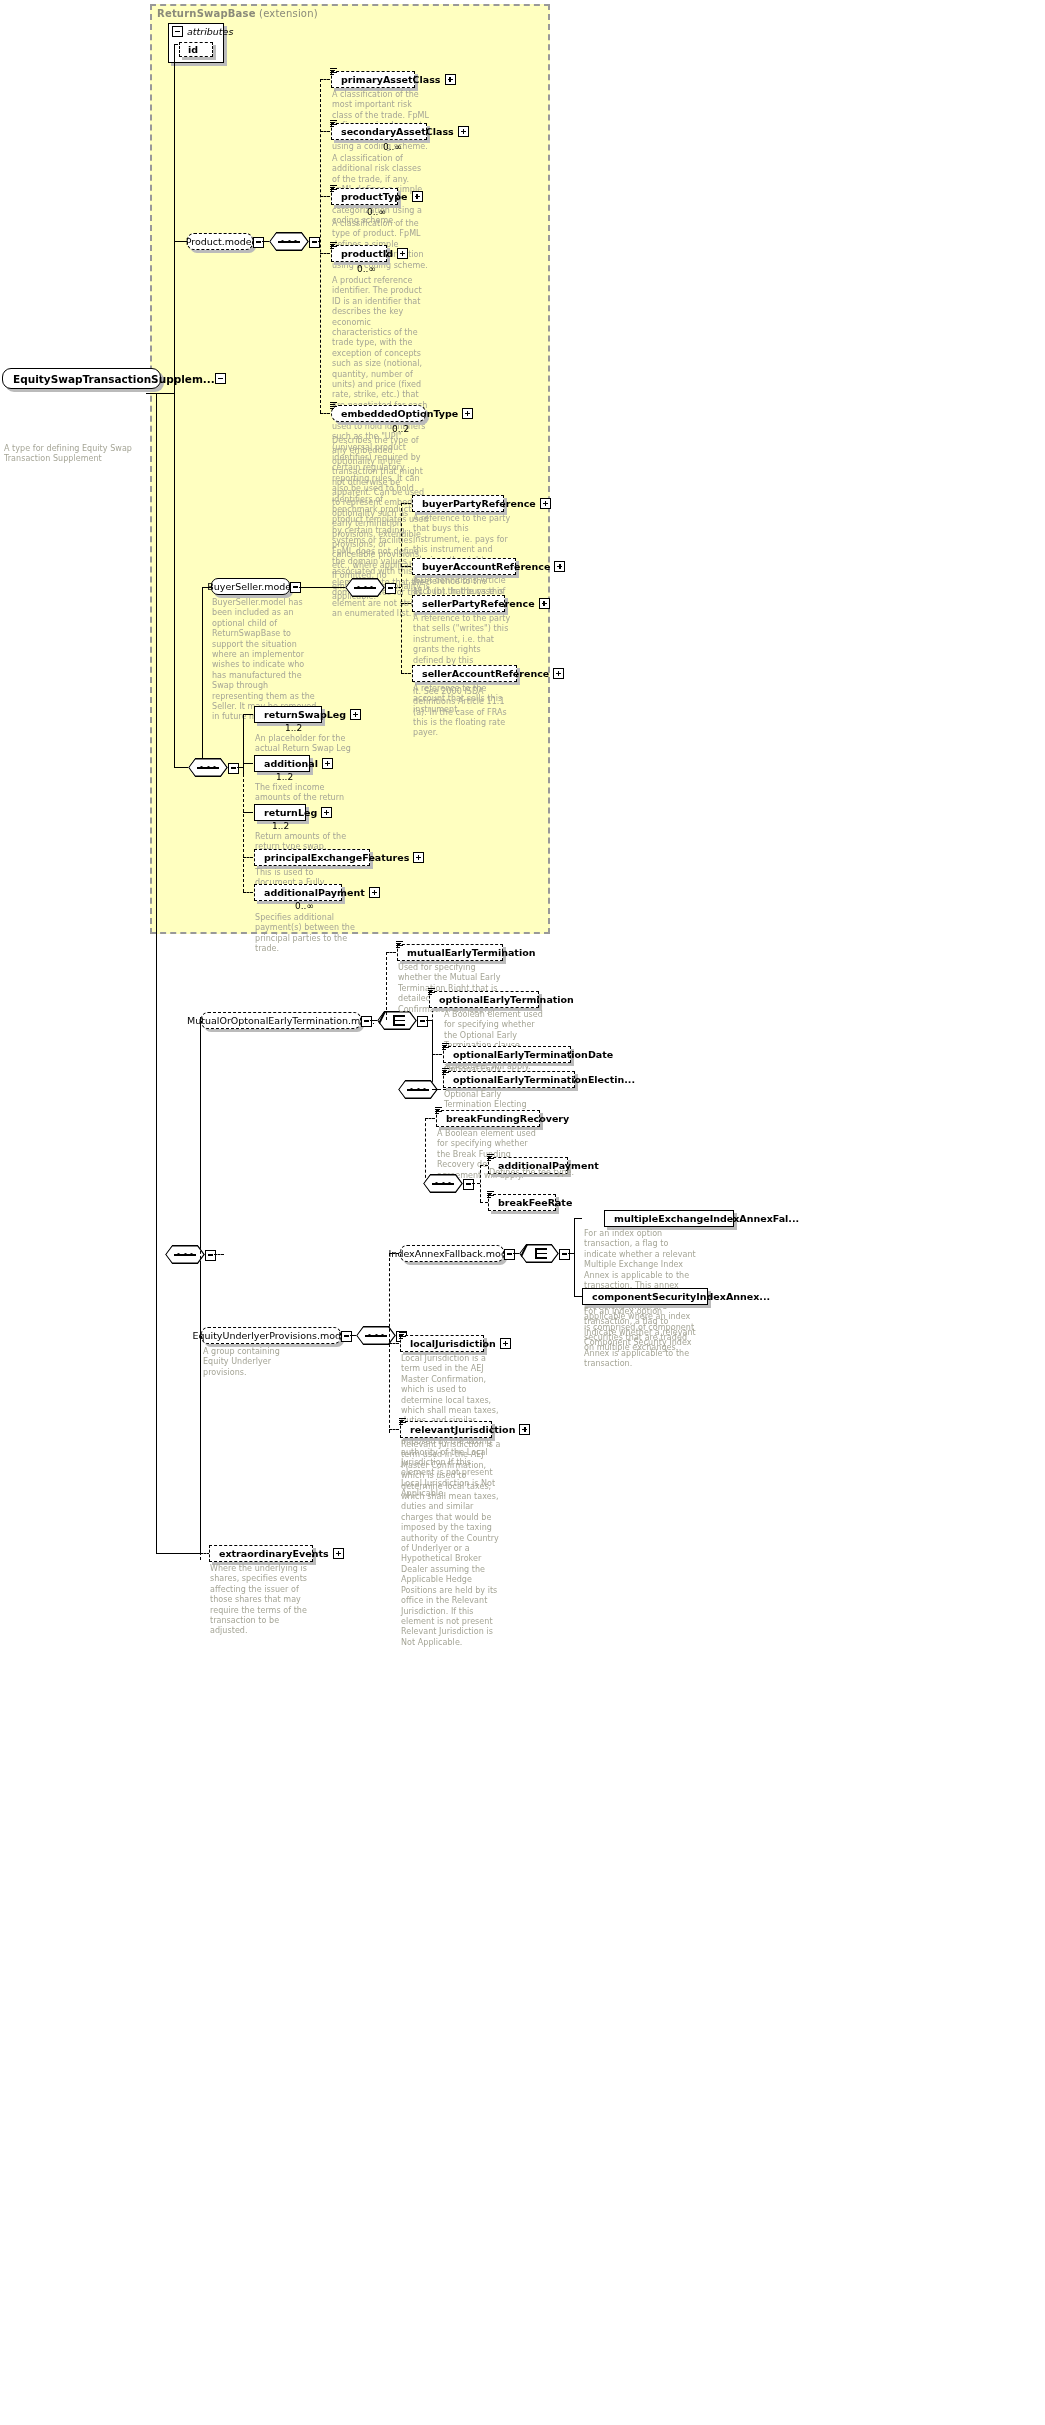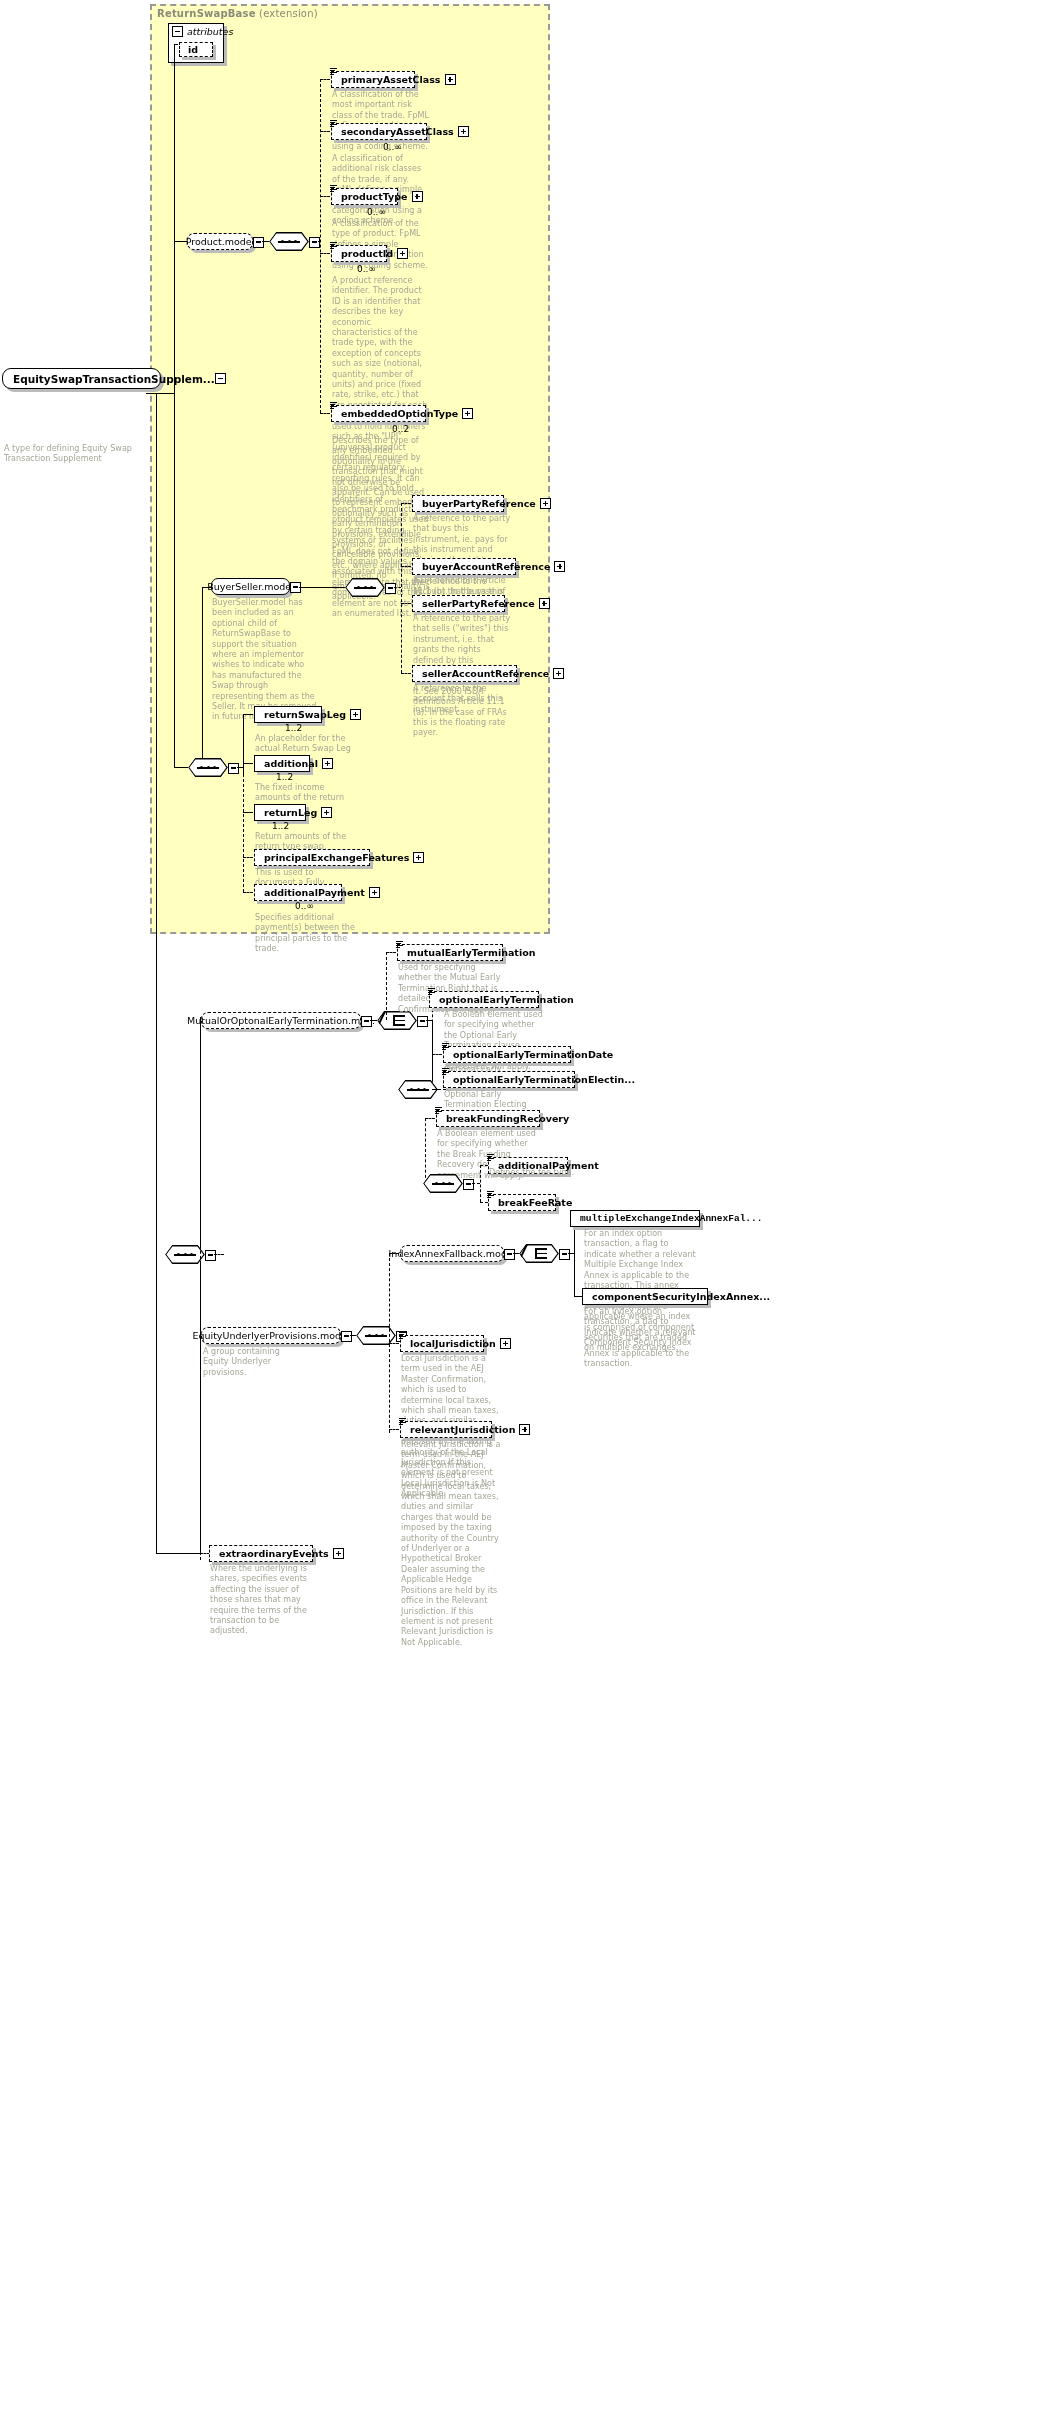--- a/index.html
+++ b/index.html
@@ -254,21 +254,21 @@
         <i></i>
         <i></i>
       </span>
     <span class="lbl">productId</span>
     <span class="exp plus"></span>
   </div>
   <div class="occ" style="left:357px;top:264px;">0..∞</div>
   <div class="desc" style="left:332px;top:276px;width:98px;">A product reference identifier. The product ID is an identifier that describes the key economic characteristics of the trade type, with the exception of concepts such as size (notional, quantity, number of units) and price (fixed rate, strike, etc.) that are negotiated for each transaction. It can be used to hold identifiers such as the "UPI" (universal product identifier) required by certain regulatory reporting rules. It can also be used to hold identifiers of benchmark products or product templates used by certain trading systems or facilities. FpML does not define the domain values associated with this element. Note that the domain values for this element are not strictly an enumerated list.</div>
 
   <div class="dln h" style="left:320px;top:413px;width:10px;"></div>
-  <div class="node dashed repeat-d" style="left:331px;top:405px;width:95px;">
+  <div class="node dashed repeat-d" style="left:331px;top:405px;width:95px;border-radius:8px;">
     <span class="anno">
         <i></i>
         <i></i>
         <i></i>
         <i></i>
       </span>
     <span class="lbl">embeddedOptionType</span>
     <span class="exp plus"></span>
   </div>
   <div class="occ" style="left:392px;top:424px;">0..2</div>
@@ -570,21 +570,21 @@
         <u></u>
         <b></b>
       </div>
     <div class="cho-slash"></div>
   </div>
   <div class="exp-out" style="left:559px;top:1249px;"></div>
   <div class="ln h" style="left:568px;top:1253px;width:6px;"></div>
   <div class="ln v" style="left:574px;top:1218px;height:78px;"></div>
 
   <div class="ln h" style="left:574px;top:1218px;width:8px;"></div>
-  <div class="node solid" style="left:570px;top:1210px;width:130px;font-family:Liberation Mono, monospace;">
+  <div class="node solid" style="left:604px;top:1210px;width:130px;">
     <span class="lbl">multipleExchangeIndexAnnexFal...</span>
   </div>
   <div class="desc" style="left:584px;top:1229px;width:112px;">For an index option transaction, a flag to indicate whether a relevant Multiple Exchange Index Annex is applicable to the transaction. This annex defines additional provisions which are applicable where an index is comprised of component securities that are traded on multiple exchanges.</div>
 
   <div class="ln h" style="left:574px;top:1296px;width:8px;"></div>
   <div class="node solid" style="left:582px;top:1288px;width:126px;">
     <span class="lbl">componentSecurityIndexAnnex...</span>
   </div>
   <div class="desc" style="left:584px;top:1307px;width:112px;">For an index option transaction, a flag to indicate whether a relevant Component Security Index Annex is applicable to the transaction.</div>
 

